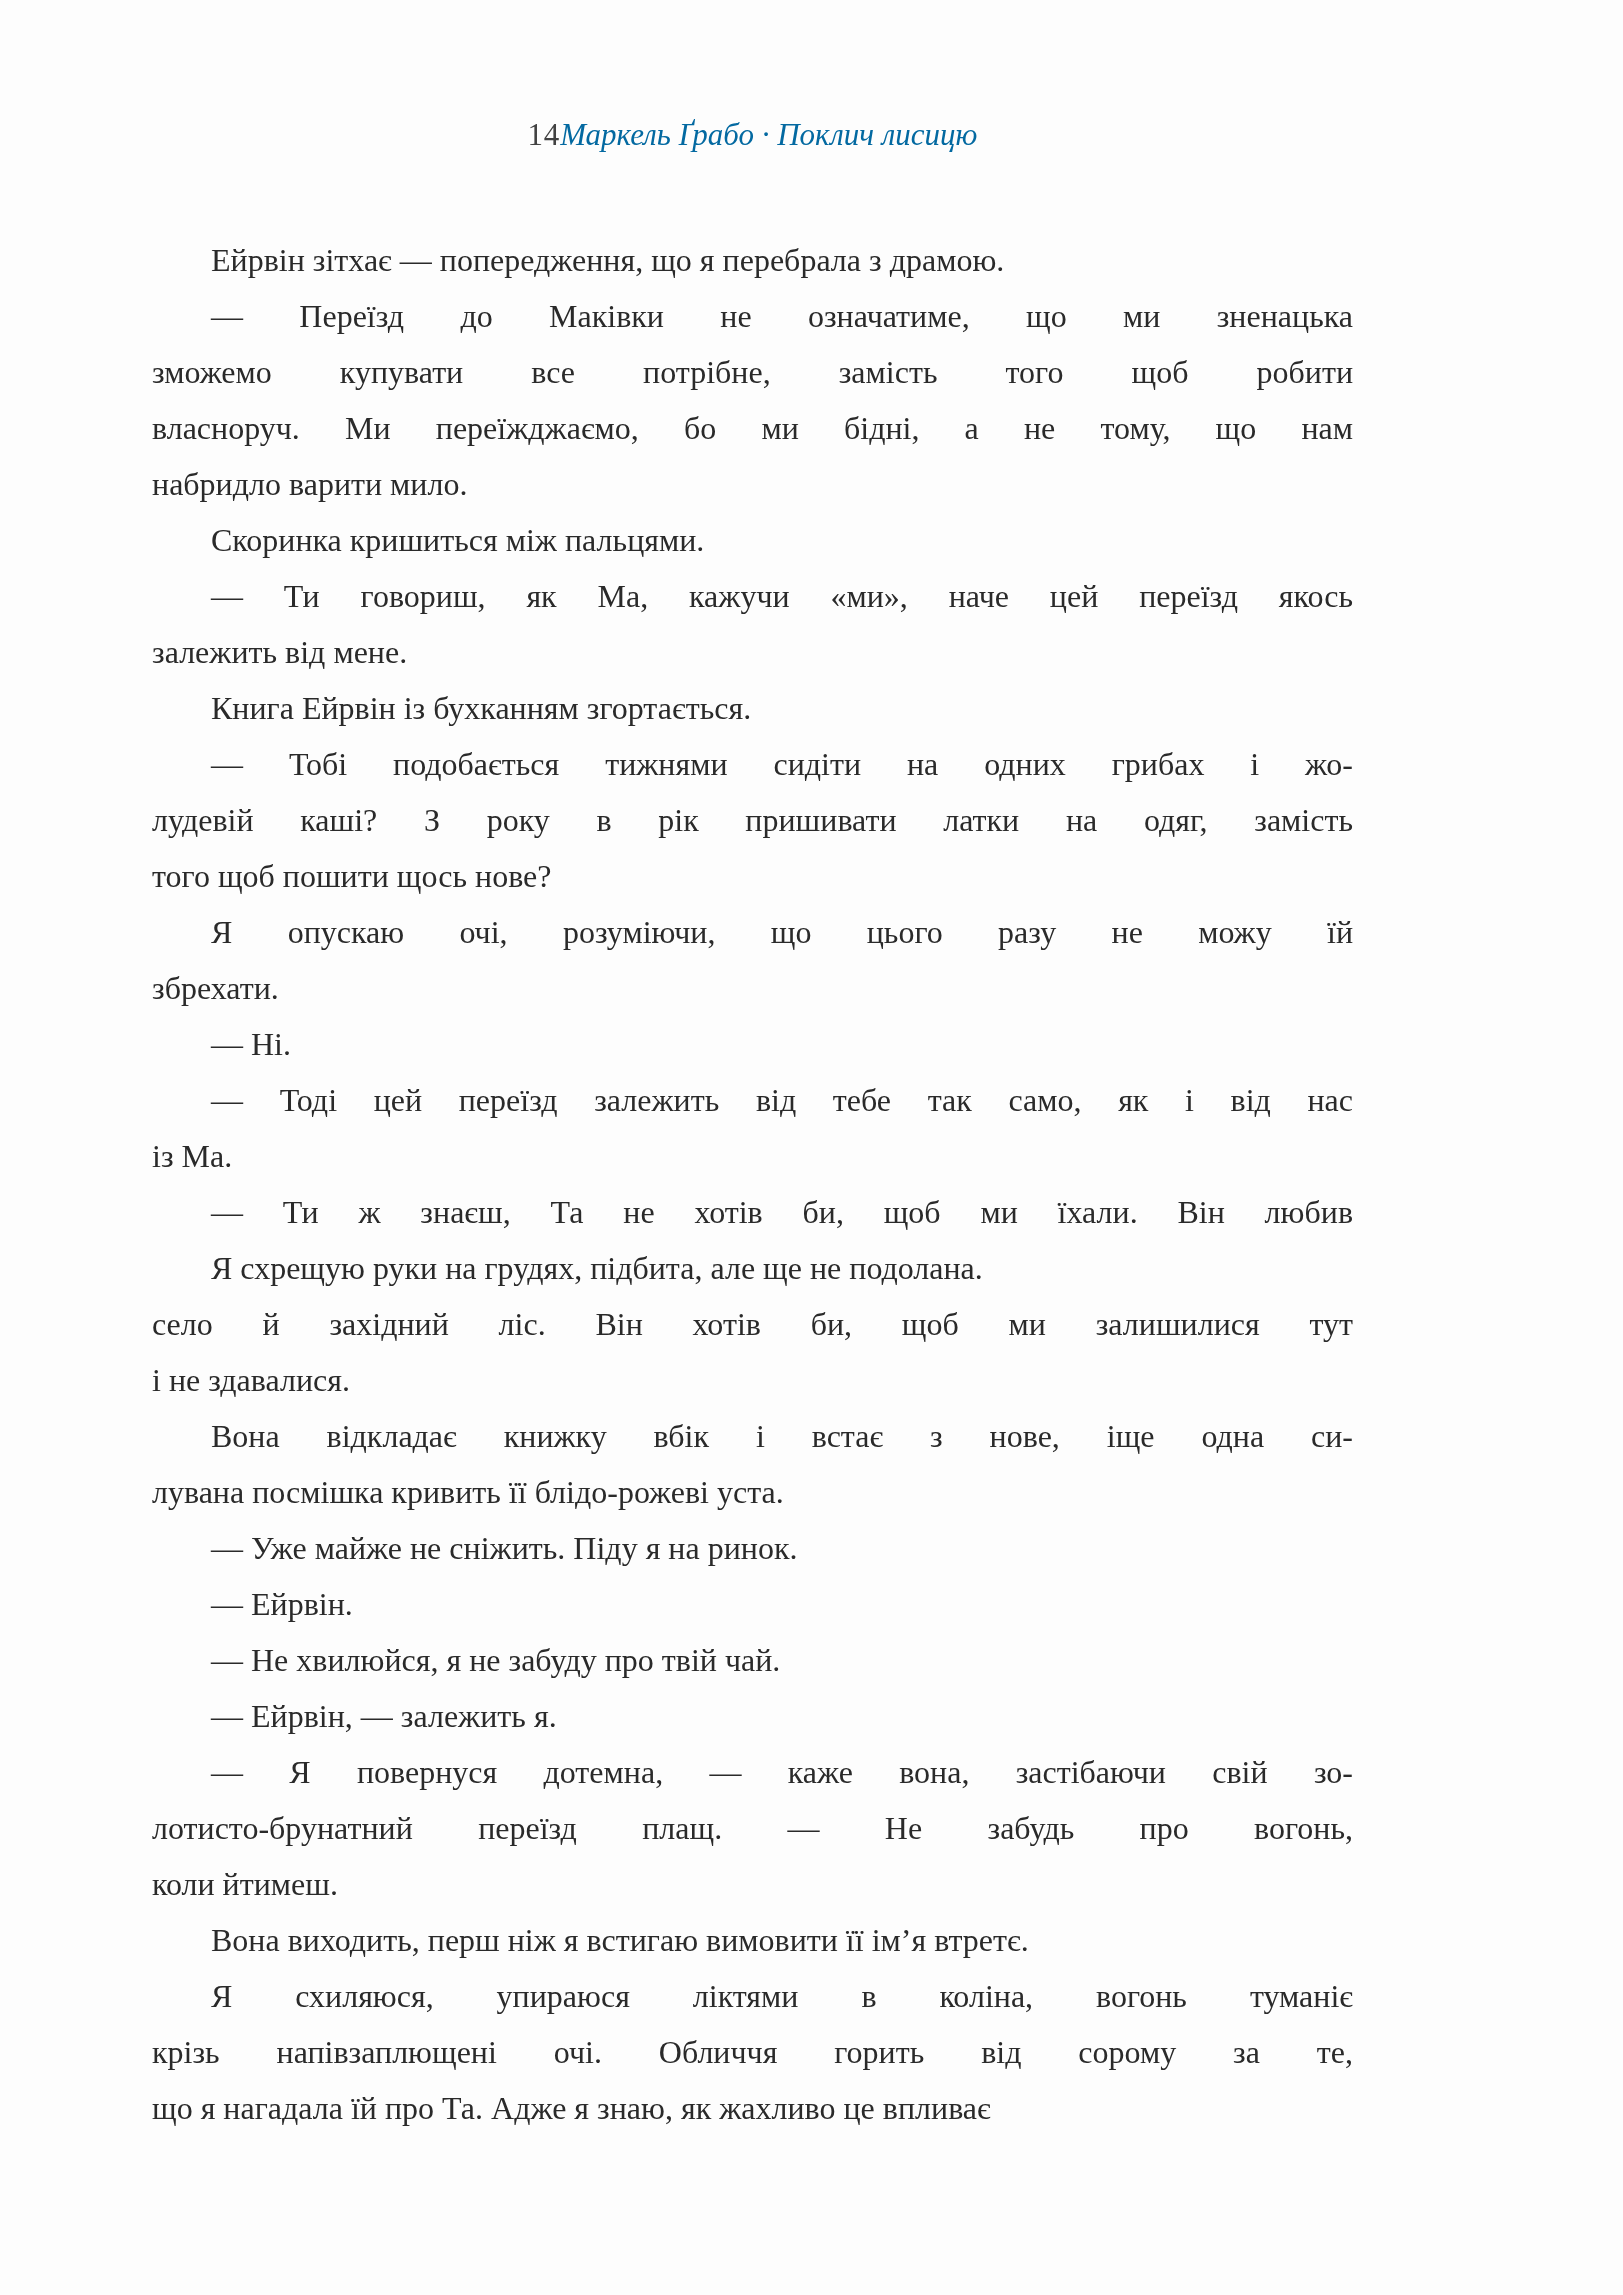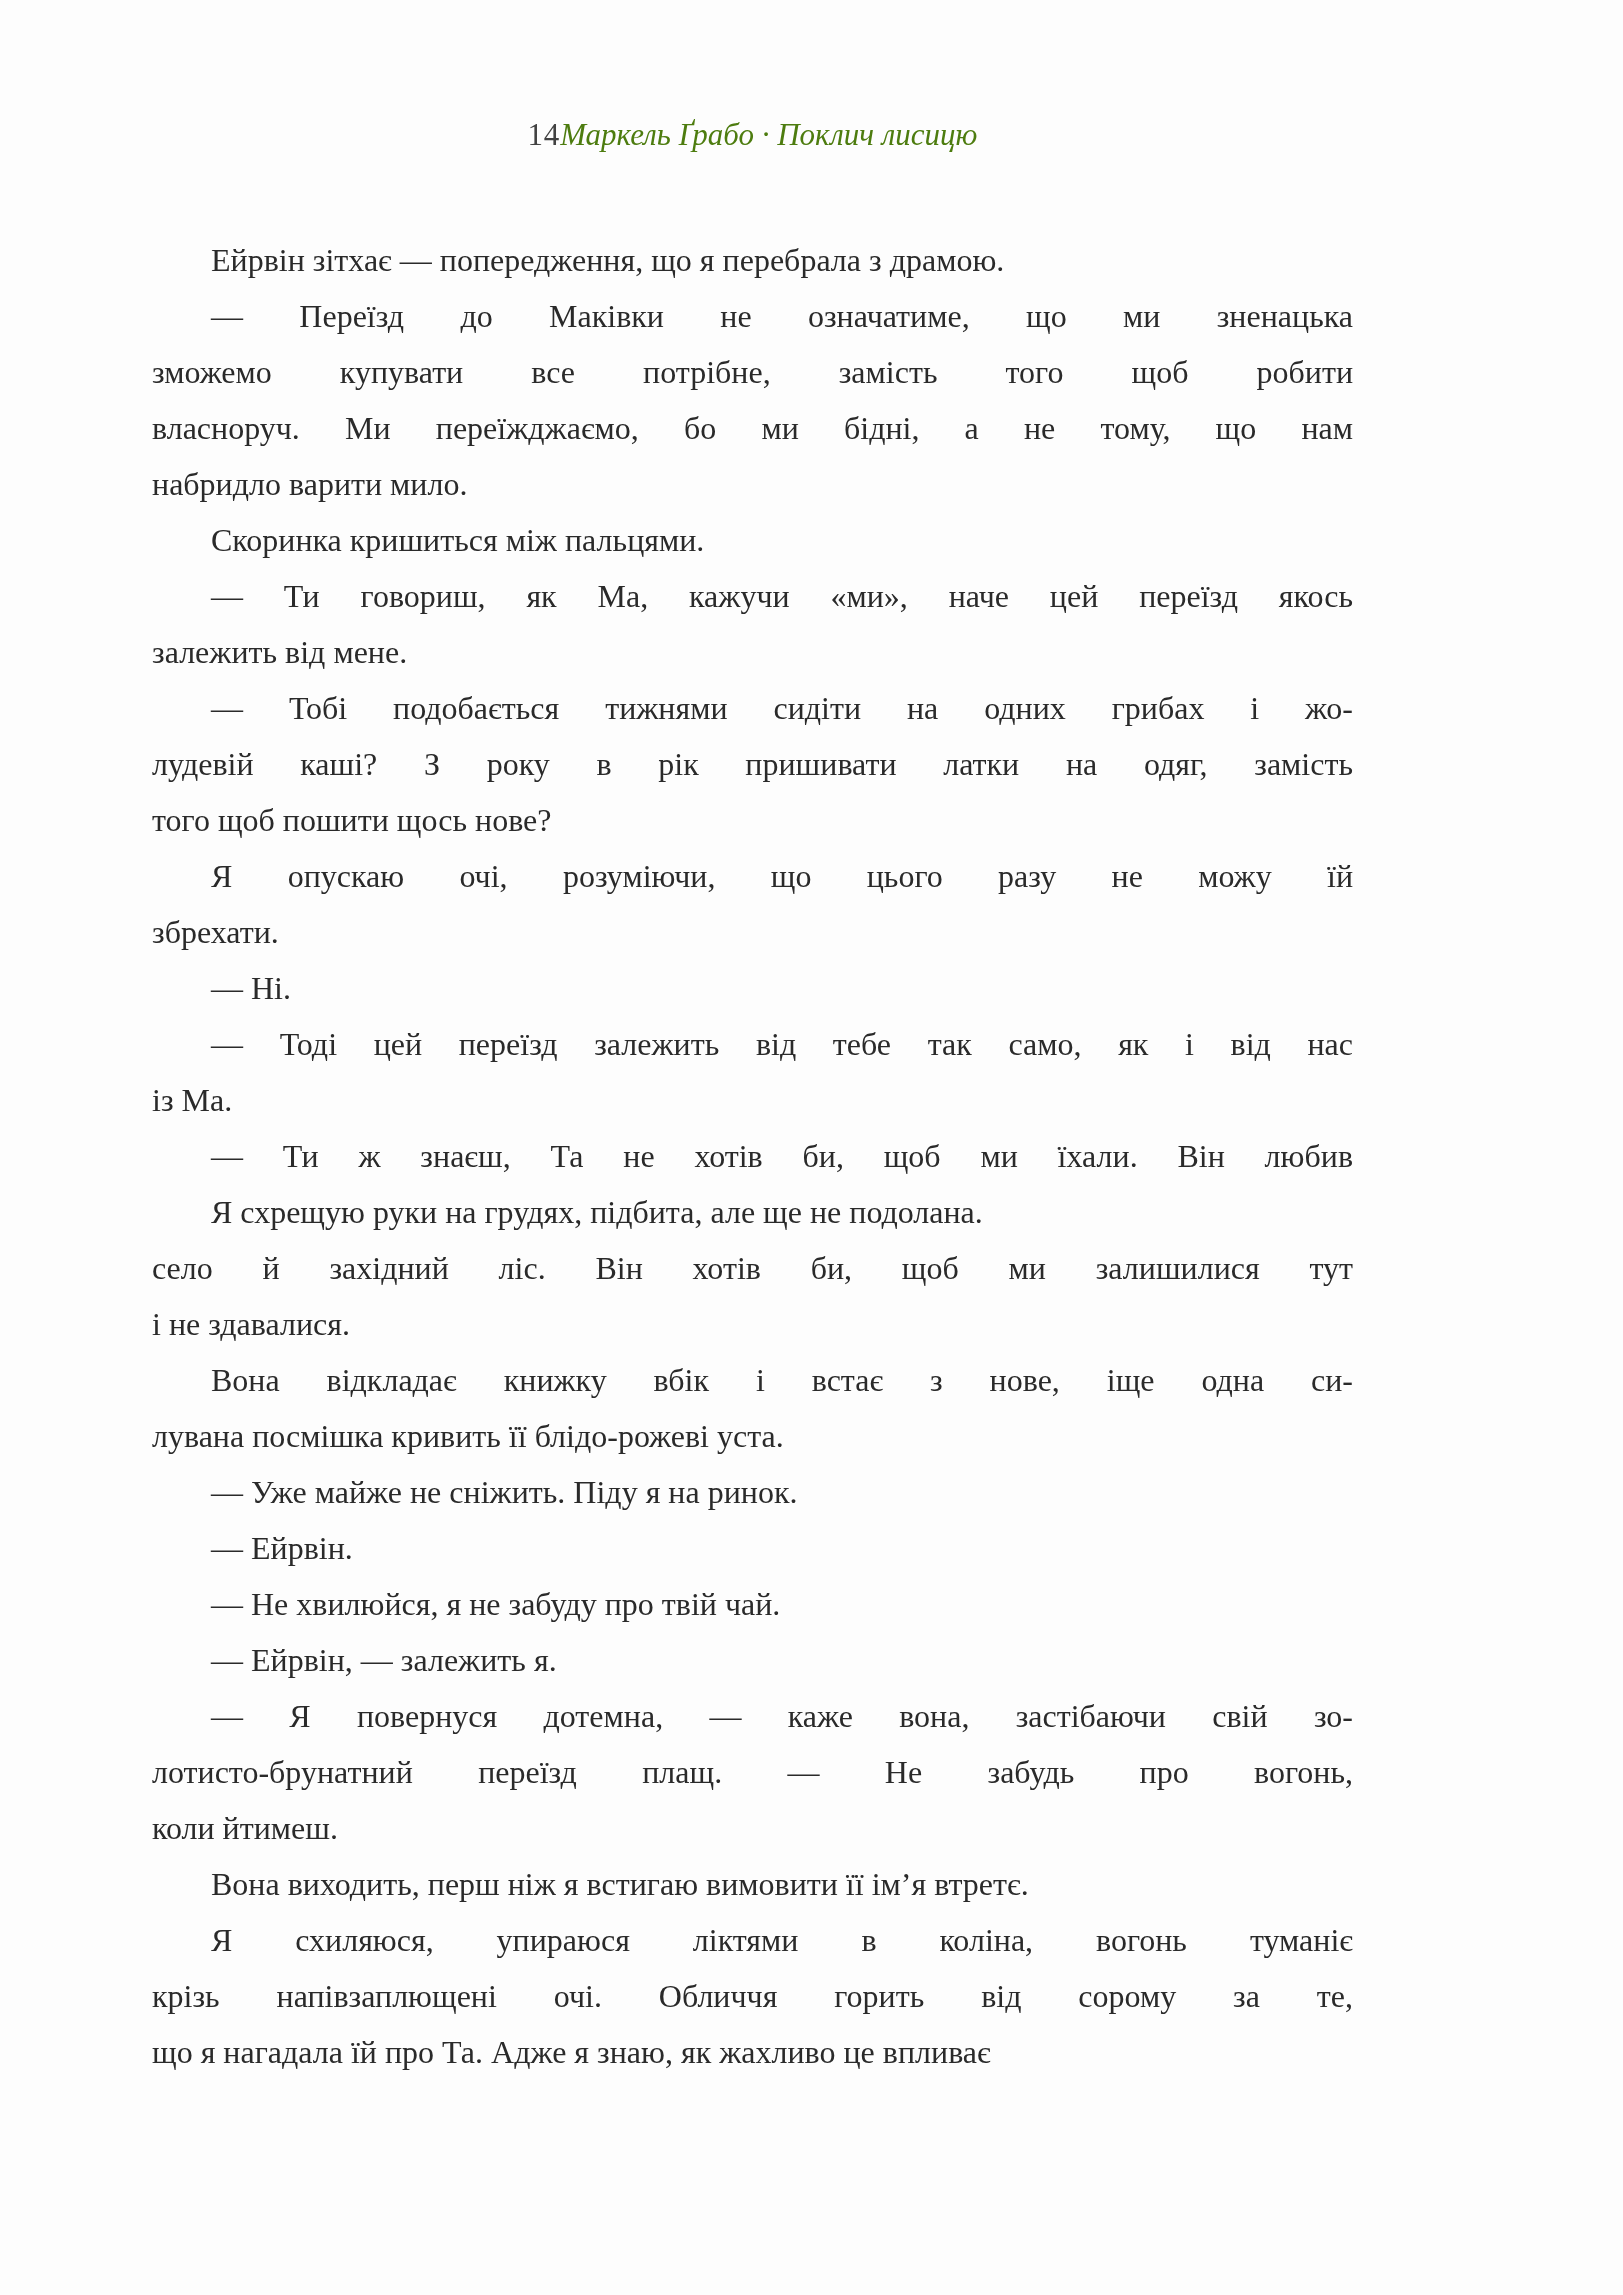--- a/index.html
+++ b/index.html
@@ -27,21 +27,21 @@
     font-size: 31px;
     line-height: 36px;
     color: #424242;
   }
   .page-number {
     font-style: normal;
     letter-spacing: 0.8px;
   }
   .running-title {
     font-style: italic;
-    color: #4d7c0f;
+    color: #0369a1;
   }
   .text-block {
     position: absolute;
     top: 199px;
     left: 152px;
     width: 1201px;
     font-size: 32px;
     line-height: 56px;
     margin-top: 33px;
   }
@@ -70,20 +70,21 @@
 
   <div class="text-block">
       <div class="line indent">Ейрвін зітхає — попередження, що я перебрала з драмою.</div>
       <div class="line indent full">— Переїзд до Маківки не означатиме, що ми зненацька</div>
       <div class="line full">зможемо купувати все потрібне, замість того щоб робити</div>
       <div class="line full">власноруч. Ми переїжджаємо, бо ми бідні, а не тому, що нам</div>
       <div class="line">набридло варити мило.</div>
       <div class="line indent">Скоринка кришиться між пальцями.</div>
       <div class="line indent full">— Ти говориш, як Ма, кажучи «ми», наче цей переїзд якось</div>
       <div class="line">залежить від мене.</div>
+      <div class="line indent">Книга Ейрвін із бухканням згортається.</div>
       <div class="line indent full">— Тобі подобається тижнями сидіти на одних грибах і жо-</div>
       <div class="line full">лудевій каші? З року в рік пришивати латки на одяг, замість</div>
       <div class="line">того щоб пошити щось нове?</div>
       <div class="line indent full">Я опускаю очі, розуміючи, що цього разу не можу їй</div>
       <div class="line">збрехати.</div>
       <div class="line indent">— Ні.</div>
       <div class="line indent full">— Тоді цей переїзд залежить від тебе так само, як і від нас</div>
       <div class="line">із Ма.</div>
       <div class="line indent full">— Ти ж знаєш, Та не хотів би, щоб ми їхали. Він любив</div>
       <div class="line indent">Я схрещую руки на грудях, підбита, але ще не подолана.</div>

